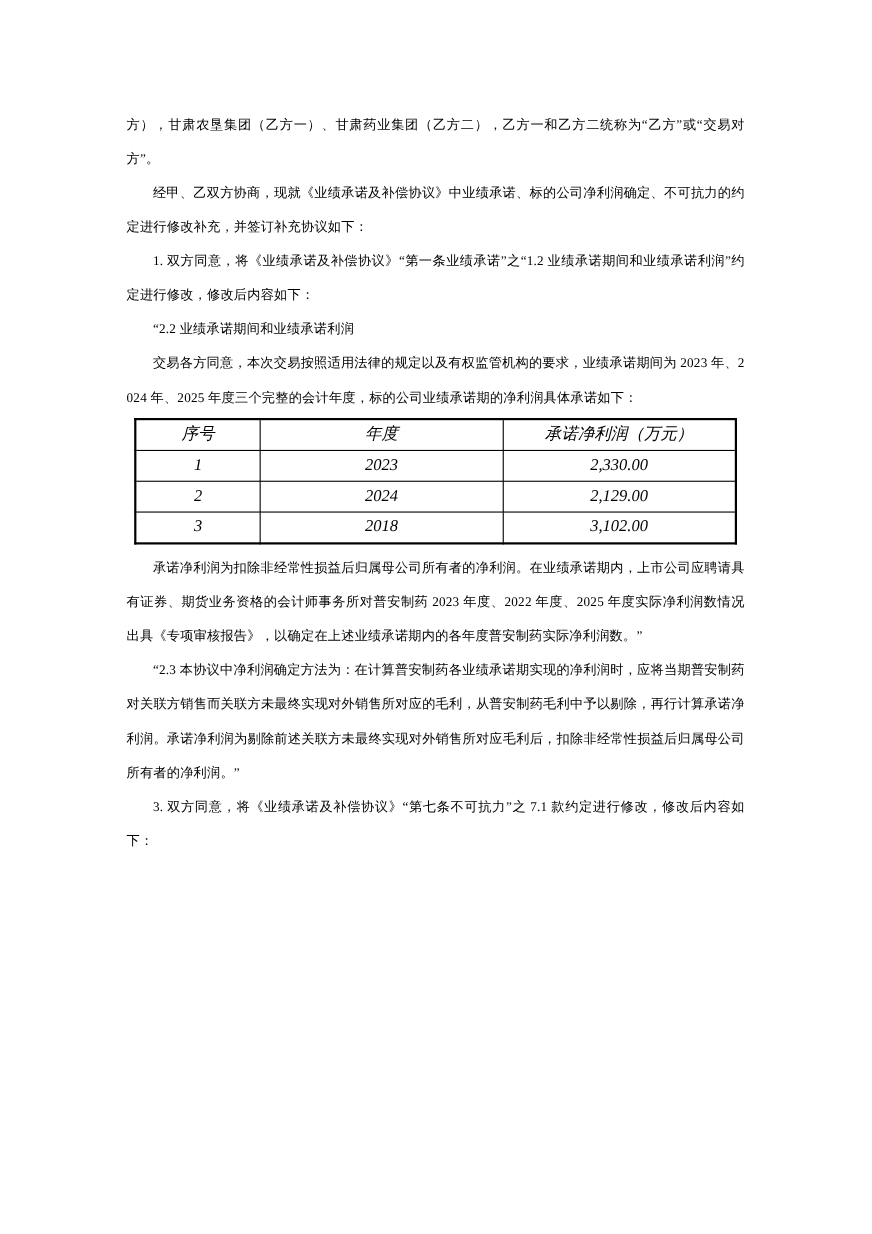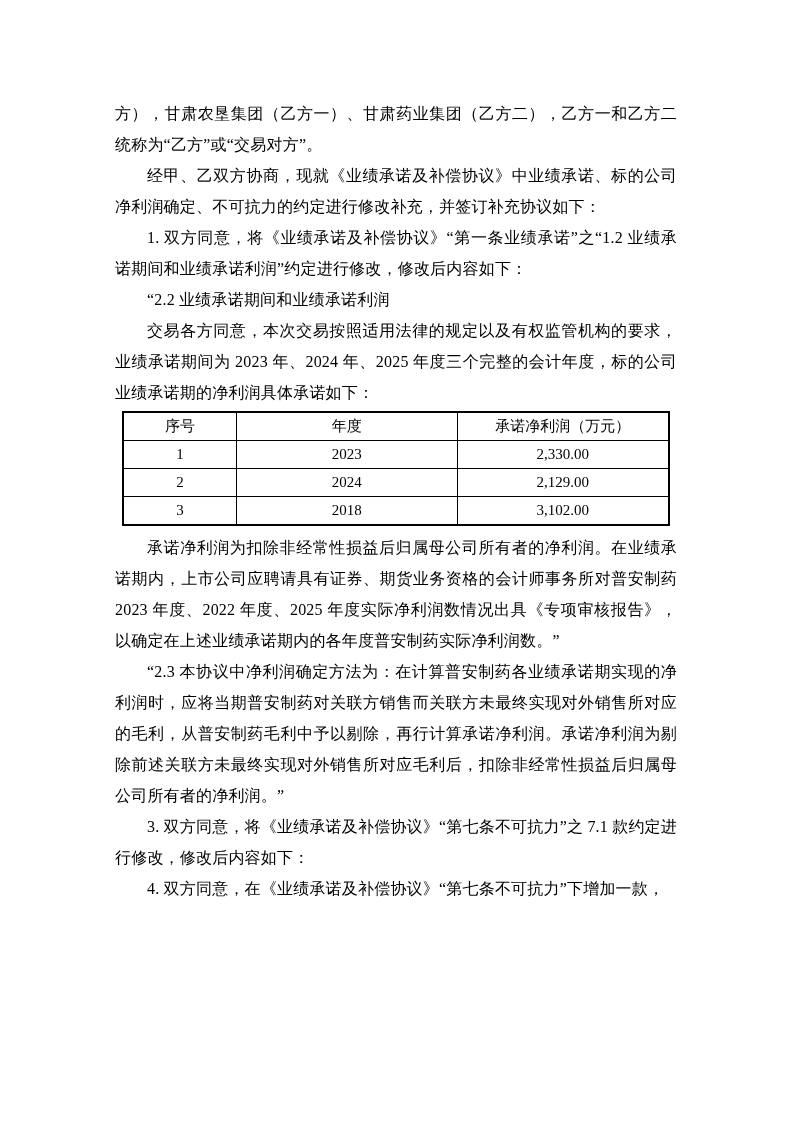--- a/index.html
+++ b/index.html
@@ -13,36 +13,37 @@
     height: 1122px;
     box-sizing: border-box;
     padding: 98px 116px 30px 115px;
     background: #ffffff;
     color: #000000;
     font-family: "Liberation Serif", "DejaVu Serif", serif;
     overflow: hidden;
   }
   .para {
     margin: 0;
-    font-size: 16px;
+    font-size: 12px;
     line-height: 31px;
     text-align: justify;
     text-indent: 2em;
     word-break: break-all;
     letter-spacing: 0.2px;
   }
   .para.no-indent {
     text-indent: 0;
   }
   table.commitment {
     border-collapse: collapse;
     table-layout: fixed;
     width: calc(100% - 14px);
     margin: 3px 7px 6px 7px;
     border: 2px solid #000000;
+    font-style: italic;
   }
   table.commitment th,
   table.commitment td {
     border: 1px solid #000000;
     font-weight: normal;
     text-align: center;
     vertical-align: middle;
     font-size: 15px;
     height: 27px;
     padding: 0;
@@ -97,15 +98,14 @@
   </table>
 
   <p class="para">承诺净利润为扣除非经常性损益后归属母公司所有者的净利润。在业绩承诺期内，上市公司应聘请具有证券、期货业务资格的会计师事务所对普安制药 2023 年度、2022 年度、2025 年度实际净利润数情况出具《专项审核报告》，以确定在上述业绩承诺期内的各年度普安制药实际净利润数。”</p>
 
 
   <p class="para">“2.3 本协议中净利润确定方法为：在计算普安制药各业绩承诺期实现的净利润时，应将当期普安制药对关联方销售而关联方未最终实现对外销售所对应的毛利，从普安制药毛利中予以剔除，再行计算承诺净利润。承诺净利润为剔除前述关联方未最终实现对外销售所对应毛利后，扣除非经常性损益后归属母公司所有者的净利润。”</p>
 
   <p class="para">3. 双方同意，将《业绩承诺及补偿协议》“第七条不可抗力”之 7.1 款约定进行修改，修改后内容如下：</p>
 
 
-  <p class="para">4. 双方同意，在《业绩承诺及补偿协议》“第七条不可抗力”下增加一款，</p>
 
 </div>
 
 </body></html>

